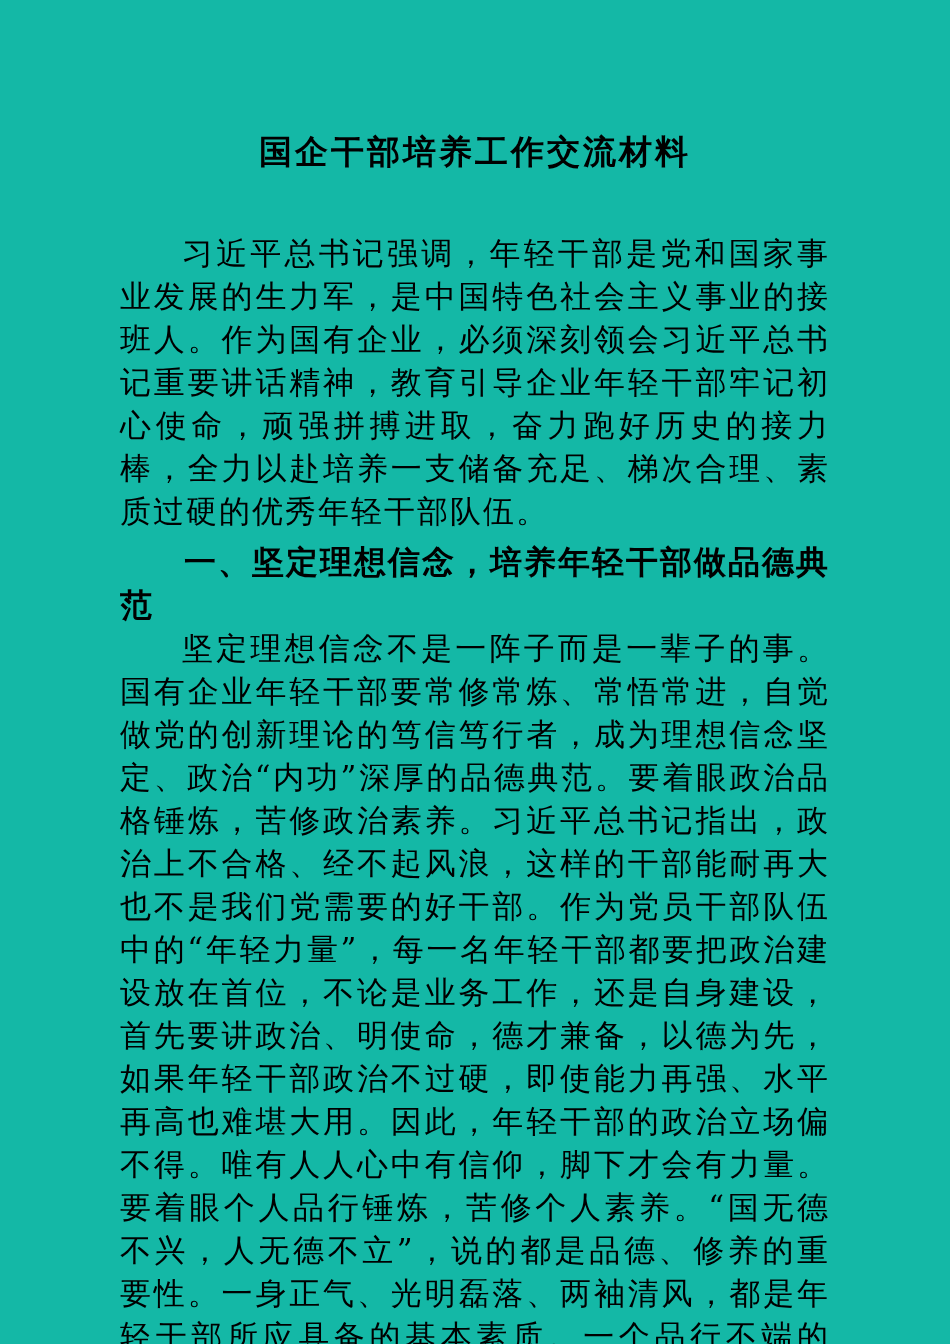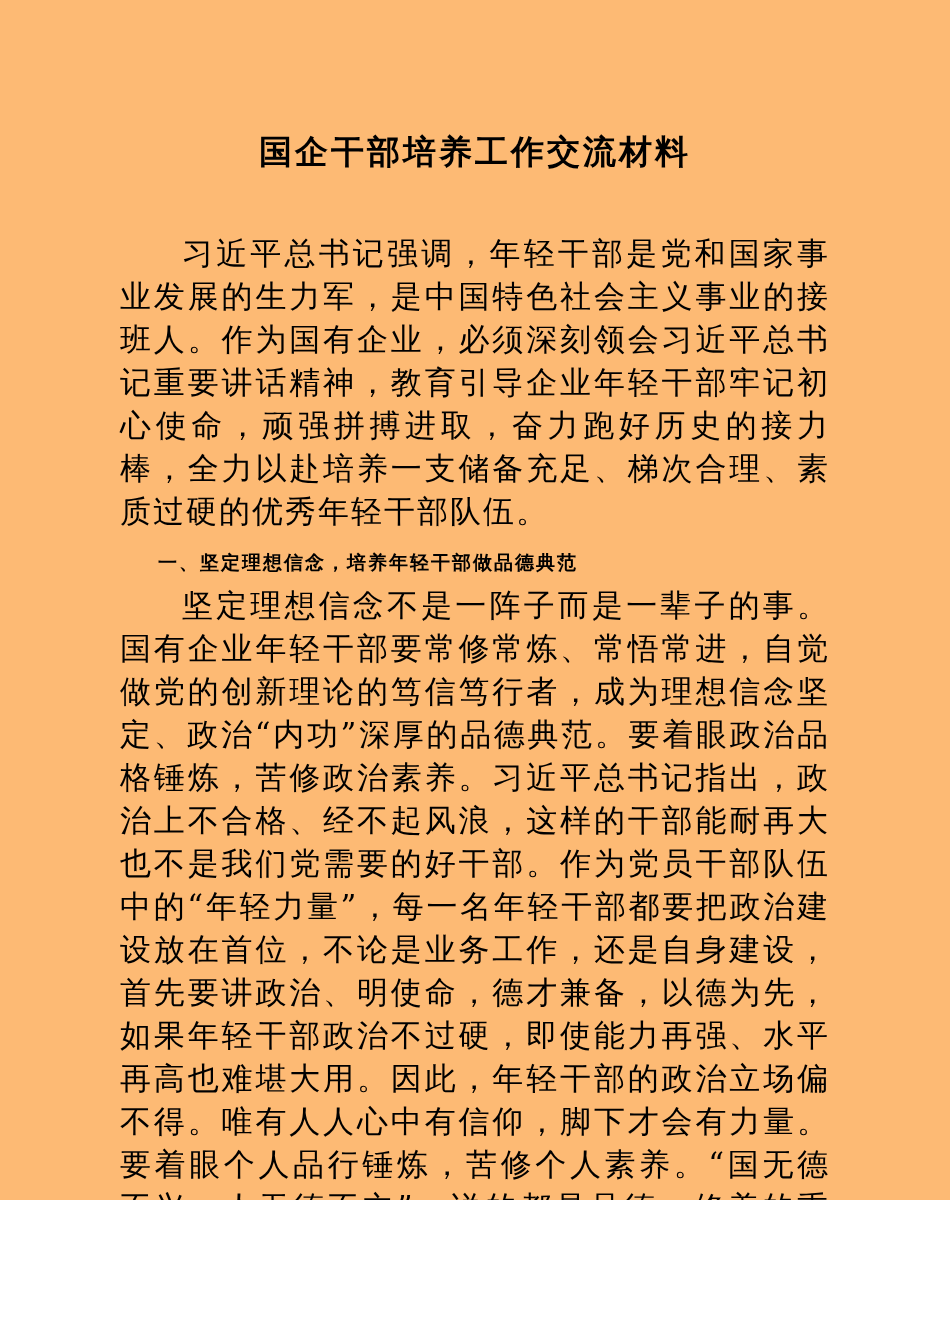--- a/index.html
+++ b/index.html
@@ -3,23 +3,23 @@
 <meta charset="utf-8">
 <style>
   html, body {
     margin: 0;
     padding: 0;
     background: #ffffff;
   }
   .page {
     position: relative;
     width: 950px;
-    height: 1200px;
+    height: 1344px;
     margin: 0 auto;
-    background: #fdba74;
+    background: #14b8a6;
     box-sizing: border-box;
     padding: 128px 120px 0 120px;
     color: #000000;
     font-family: "DejaVu Serif", "Liberation Serif", serif;
     overflow: hidden;
   }
   .doc-title {
     font-family: "DejaVu Sans", "Liberation Sans", sans-serif;
     font-weight: bold;
     font-size: 33px;
@@ -36,21 +36,21 @@
     text-justify: inter-character;
     text-indent: 2em;
     margin: 0;
   }
   .intro {
     margin-top: 56px;
   }
   .section-heading {
     font-family: "DejaVu Sans", "Liberation Sans", sans-serif;
     font-weight: bold;
-    font-size: 19px;
+    font-size: 32px;
     line-height: 43px;
     letter-spacing: 2px;
     text-indent: 2em;
     margin: 8px 0 0 0;
   }
 </style>
 </head>
 <body>
 
 <div class="page">

